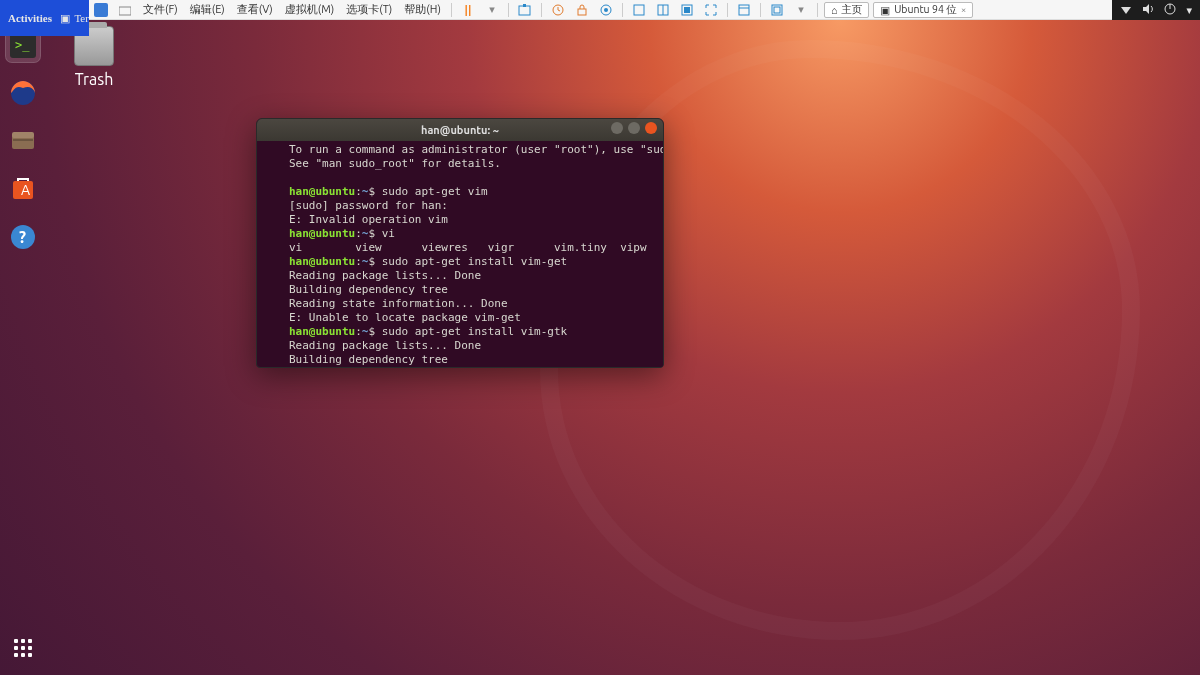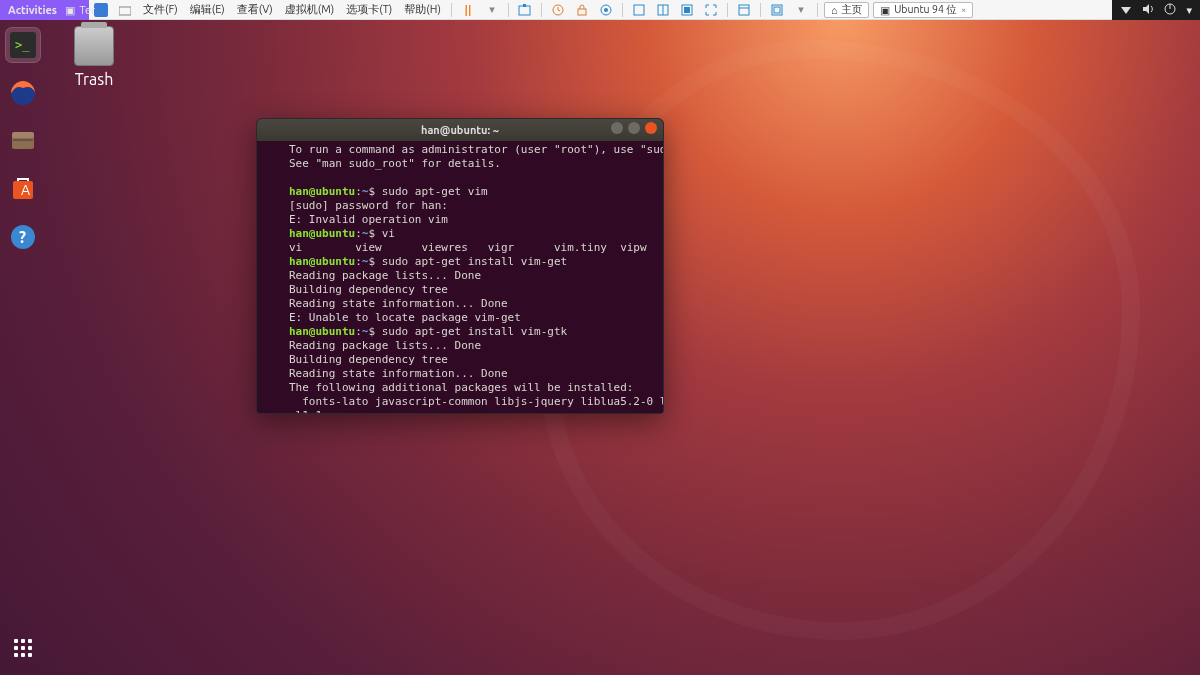--- a/index.html
+++ b/index.html
@@ -9,23 +9,23 @@
   background:#fff; position:relative;
 }
 
 .vm-menubar {
   position:absolute; top:0; left:89px; right:0; height:20px;
   background:#f6f6f6; display:flex; align-items:center;
   font-size:11px; color:#333; border-bottom:1px solid #ddd;
   z-index:50;
 }
 .gnome-activities {
-  position:absolute; top:0; left:0; width:89px; height:20px;
-  background:#8b5cf6; color:#e6e6e6; display:flex; align-items:center;
-  font-size:11px; z-index:51;
+  position:absolute; top:0; left:0; width:89px; height:36px;
+  background:#1d4ed8; color:#e6e6e6; display:flex; align-items:center;
+  font-size:11px; z-index:51;font-family:Liberation Serif, serif;
 }
 .gnome-activities .act { padding:0 8px; font-weight:bold; }
 .gnome-activities .tw { display:flex; align-items:center; gap:4px; }
 .vm-menubar .vm-ico { width:16px; height:16px; margin:0 4px; display:inline-flex; align-items:center; justify-content:center; }
 .vm-menubar .mitem { margin:0 6px; cursor:pointer; }
 .vm-menubar .sep { width:1px; height:14px; background:#ccc; margin:0 4px; }
 .vm-menubar .spacer { flex:1; }
 .vm-tab { border:1px solid #bbb; padding:0 6px; margin:0 2px; background:#fff; border-radius:2px; display:flex; align-items:center; gap:4px; font-size:10.5px; }
 .vm-tab .close { color:#888; font-size:10px; }
 .winctl { display:flex; gap:8px; margin:0 10px; }
@@ -78,21 +78,21 @@
 }
 .trash-icon {
   width:40px; height:40px; margin:0 auto 4px;
   background:linear-gradient(#ccc,#999); border:1px solid #777; border-radius:4px;
   position:relative;
 }
 .trash-icon:before { content:""; position:absolute; top:-5px; left:6px; right:6px; height:6px; background:#aaa; border-radius:2px 2px 0 0;}
 
 
 .term {
-  position:absolute; left:256px; top:98px; width:408px; height:296px;
+  position:absolute; left:256px; top:98px; width:408px; height:250px;
   background:#300a24; border:1px solid #2a2a2a; border-radius:6px 6px 4px 4px;
   box-shadow:0 8px 30px rgba(0,0,0,0.45);
   display:flex; flex-direction:column; overflow:hidden;
 }
 .term-title {
   height:22px; background:linear-gradient(#4b4740,#3b3832);
   color:#ddd; font-size:11px; font-weight:bold;
   display:flex; align-items:center; justify-content:center; position:relative;
 }
 .term-title .wbtns { position:absolute; right:6px; top:3px; display:flex; gap:5px; }

